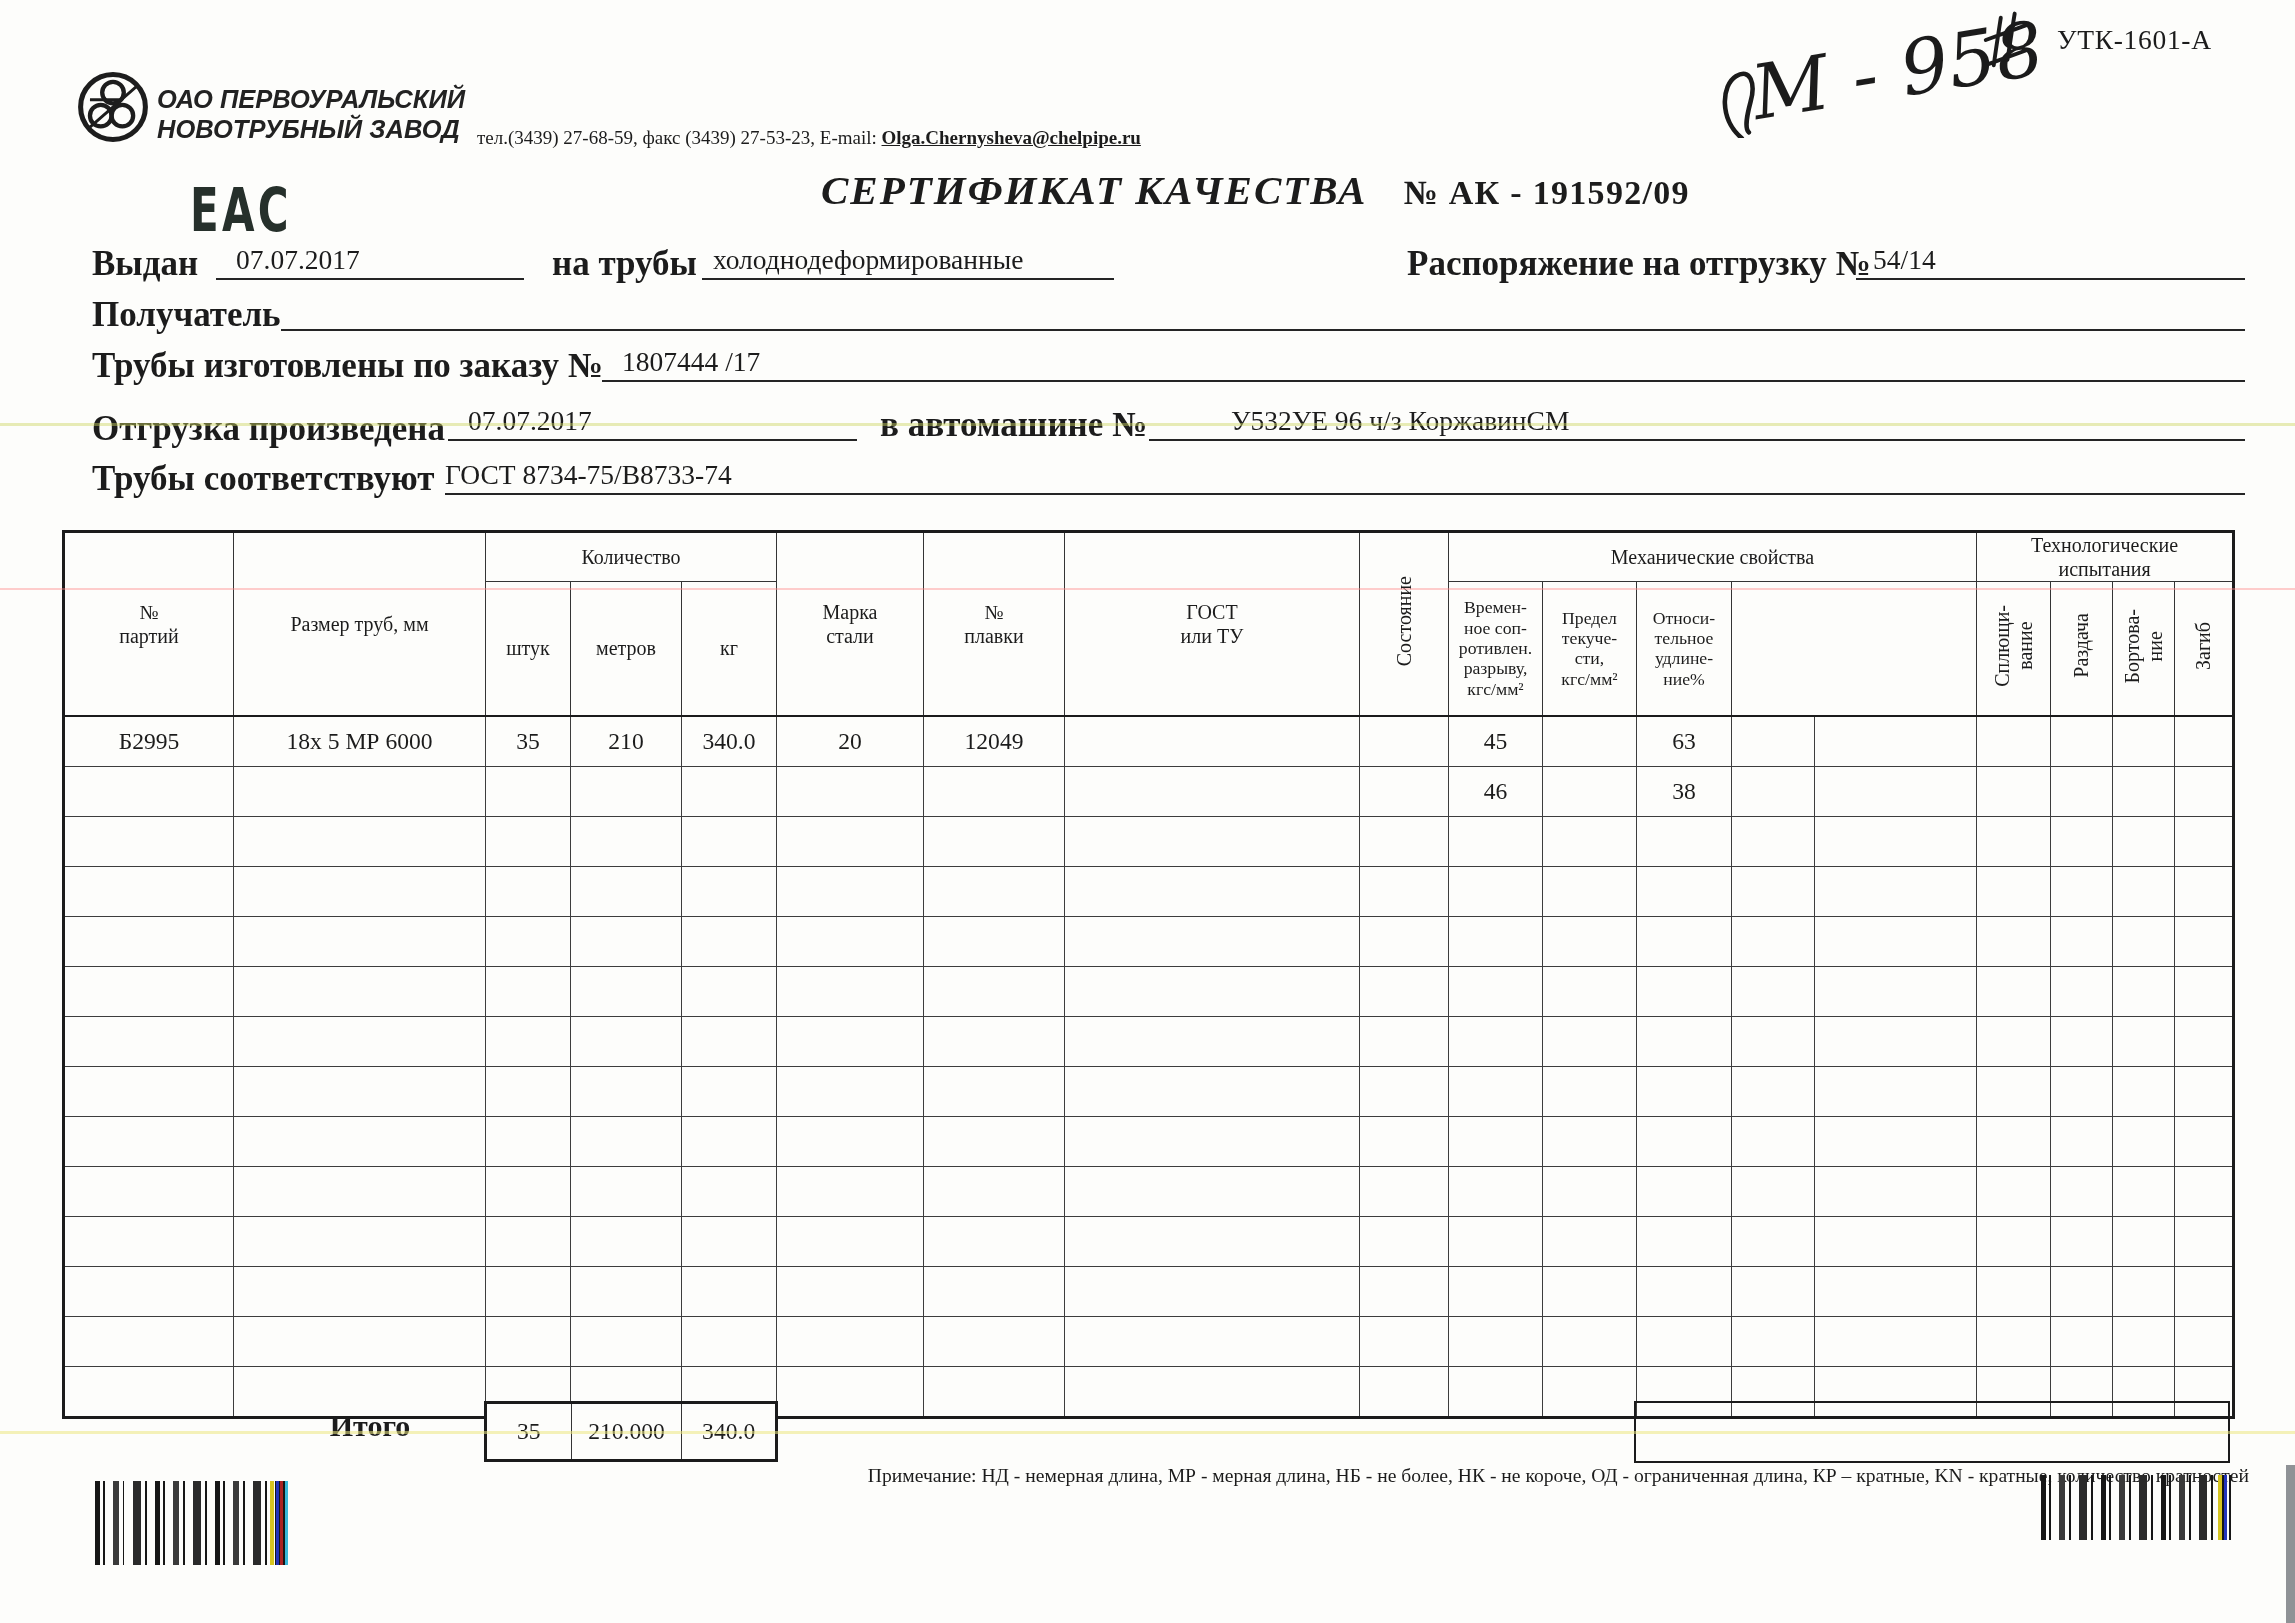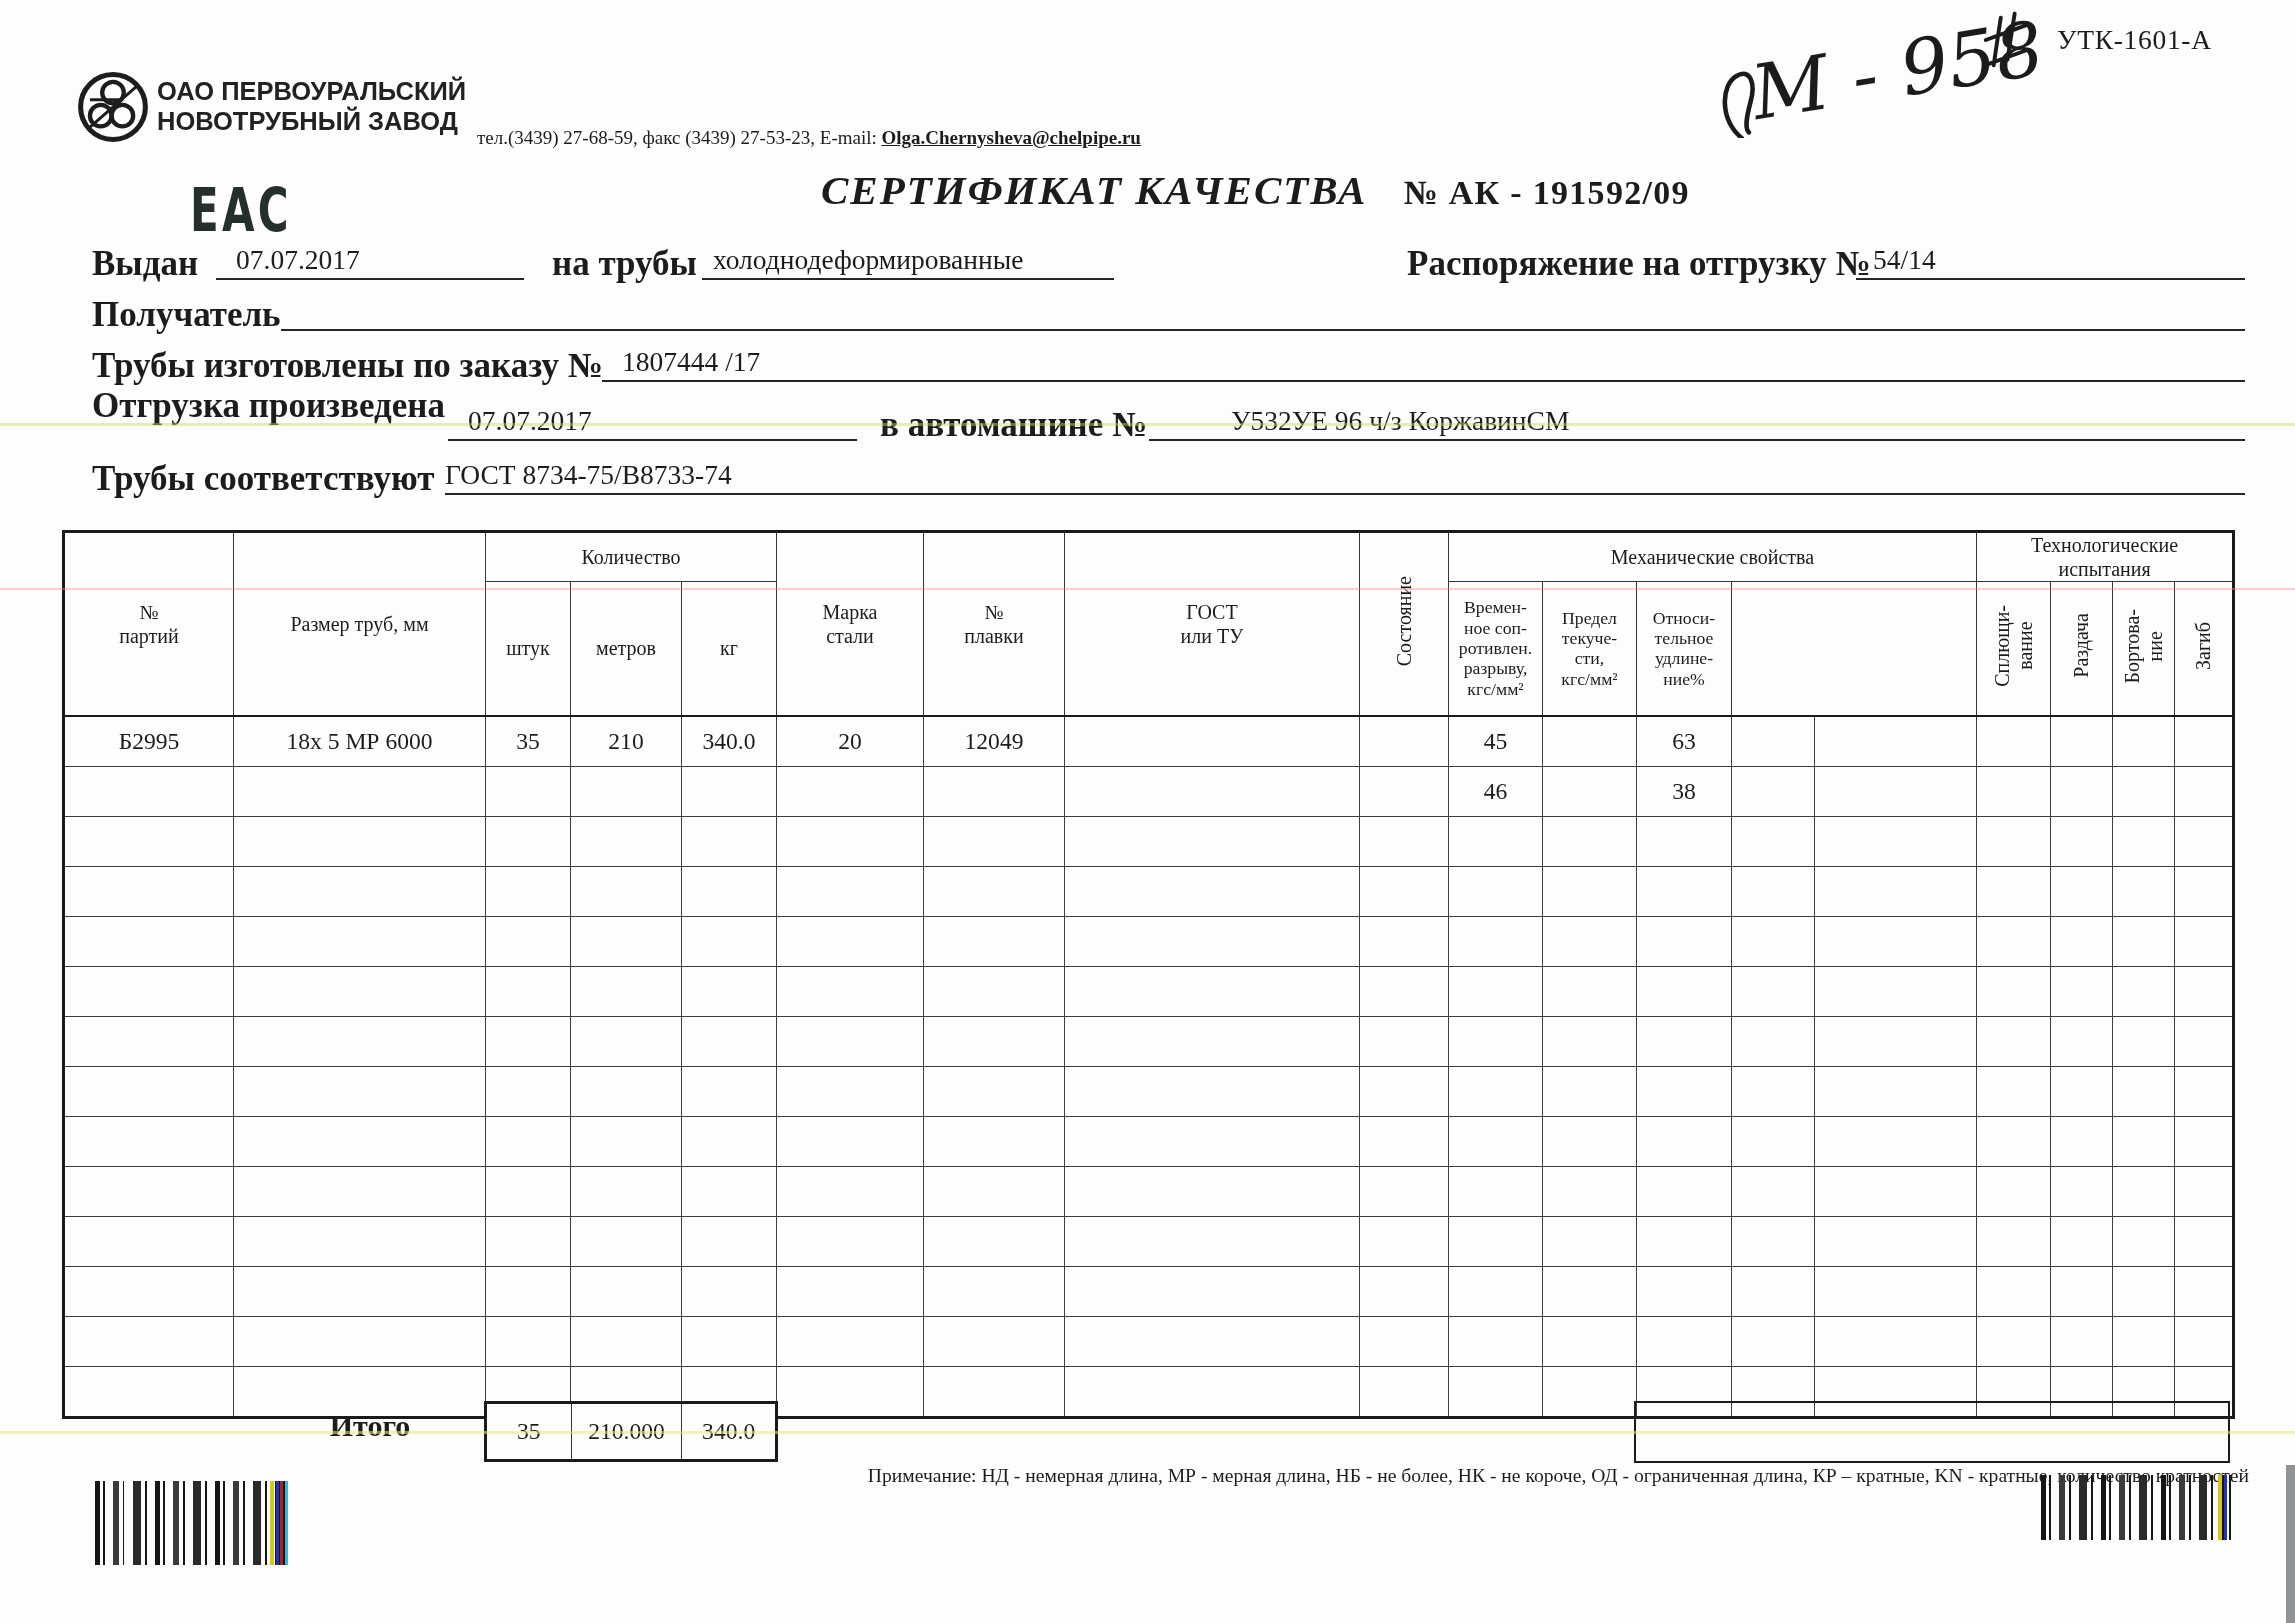--- a/index.html
+++ b/index.html
@@ -5,22 +5,22 @@
   html,body{margin:0;padding:0;background:#e8e8e6;}
   #page{
     position:relative;width:2295px;height:1623px;background:#fdfdfb;
     font-family:"Liberation Serif","DejaVu Serif",serif;color:#1c1c1c;
     overflow:hidden;
   }
   .abs{position:absolute;}
 
   
   #pnz-logo{left:77px;top:71px;width:72px;height:72px;}
-  #company{left:157px;top:76px;font-family:"Liberation Sans","DejaVu Sans",sans-serif;
-    font-weight:700;font-size:25.5px;line-height:1.18;letter-spacing:0px;color:#222;}
+  #company{left:157px;top:84px;font-family:"Liberation Sans","DejaVu Sans",sans-serif;
+    font-weight:700;font-size:25.5px;line-height:1.18;letter-spacing:0px;color:#222;font-style:italic;}
   #addr1{left:477px;top:60px;font-weight:700;font-size:25.5px;}
   #addr2{left:477px;top:99px;font-size:19px;}
   #addr3{left:477px;top:127px;font-size:19px;}
   #addr3 .email{text-decoration:underline;font-weight:700;}
   #handwriting{left:1715px;top:6.5px;width:340px;height:131px;}
   #form-code{left:2057px;top:23.6px;font-size:27.5px;letter-spacing:0.7px;}
 
   #eac{left:190px;top:174px;font-family:"DejaVu Sans","Liberation Sans",sans-serif;
     font-weight:900;font-size:42px;letter-spacing:3.3px;transform:scaleY(1.45);
     transform-origin:top left;color:#26302b;}
@@ -127,21 +127,21 @@
   <div class="abs fvalue" style="left:1873px;top:244px;">54/14</div>
   <div class="abs uline" style="left:1856px;top:278px;width:389px;"></div>
 
   <div class="abs flabel" style="left:92px;top:295px;">Получатель</div>
   <div class="abs uline" style="left:281px;top:329px;width:1964px;"></div>
 
   <div class="abs flabel" style="left:92px;top:346px;">Трубы изготовлены по заказу №</div>
   <div class="abs fvalue" style="left:622px;top:346px;">1807444  /17</div>
   <div class="abs uline" style="left:602px;top:380px;width:1643px;"></div>
 
-  <div class="abs flabel" style="left:92px;top:386px;">Отгрузка произведена</div>
+  <div class="abs flabel" style="left:92px;top:409px;">Отгрузка произведена</div>
   <div class="abs fvalue" style="left:468px;top:405px;">07.07.2017</div>
   <div class="abs uline" style="left:448px;top:439px;width:409px;"></div>
   <div class="abs flabel" style="left:880px;top:405px;">в автомашине №</div>
   <div class="abs fvalue" style="left:1231px;top:405px;">У532УЕ 96 ч/з КоржавинСМ</div>
   <div class="abs uline" style="left:1149px;top:439px;width:1096px;"></div>
 
   <div class="abs flabel" style="left:92px;top:459px;">Трубы соответствуют</div>
   <div class="abs fvalue" style="left:445px;top:459px;">ГОСТ 8734-75/В8733-74</div>
   <div class="abs uline" style="left:445px;top:493px;width:1800px;"></div>
 

